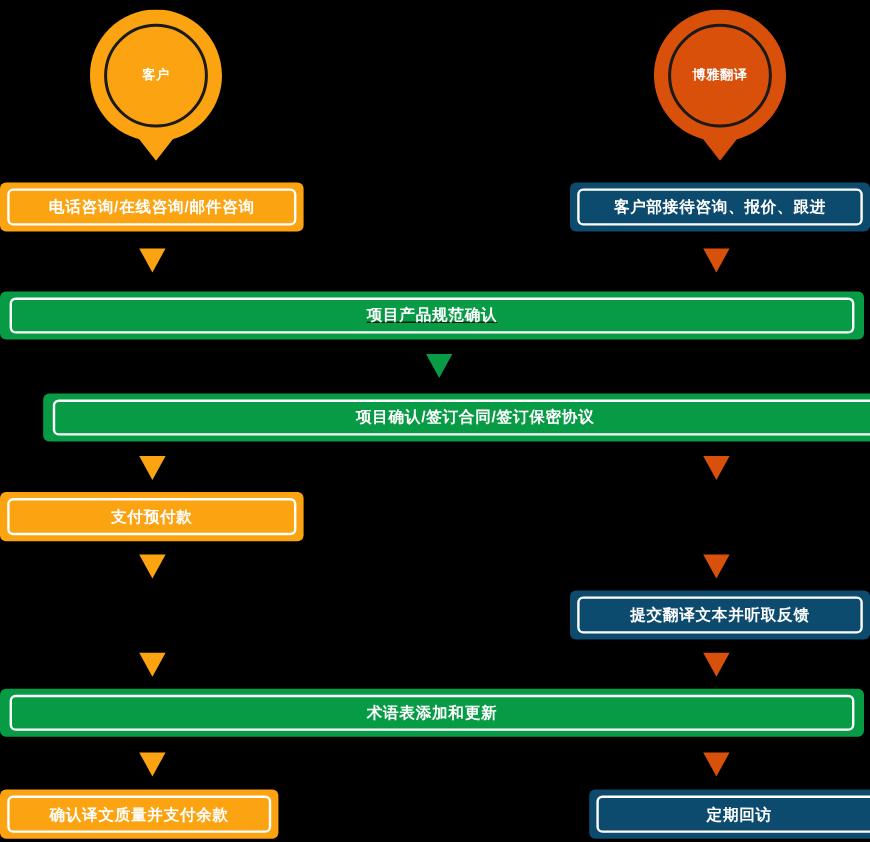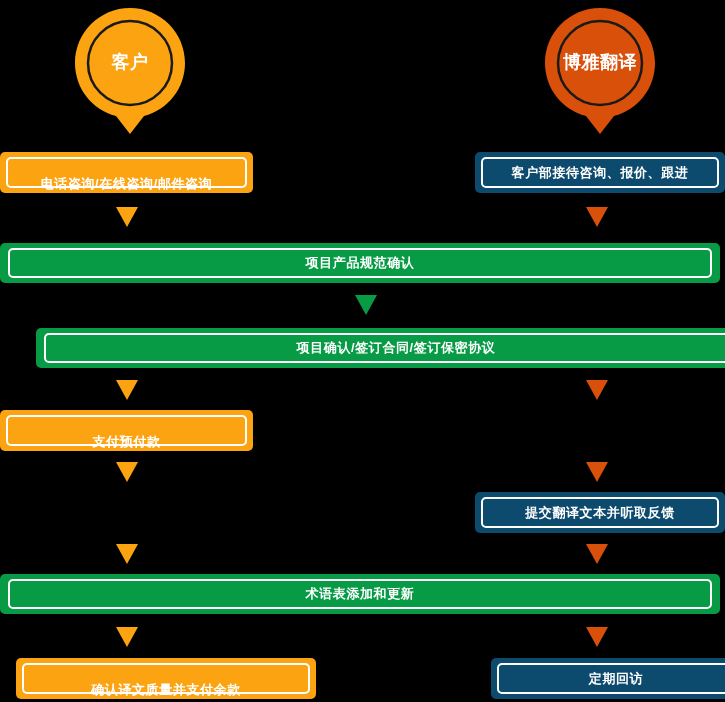--- a/index.html
+++ b/index.html
@@ -36,21 +36,21 @@
   .pin-label {
     position: absolute;
     left: 0;
     top: 0;
     width: 110px;
     height: 108px;
     display: flex;
     align-items: center;
     justify-content: center;
     color: #ffffff;
-    font-size: 18px;
+    font-size: 11px;
     font-weight: bold;
     letter-spacing: 0.5px;
     pointer-events: none;
   }
 
   
   .node {
     position: absolute;
     box-sizing: border-box;
     border-radius: 5px;
@@ -71,21 +71,21 @@
   }
   .node .txt {
     position: relative;
     z-index: 2;
     color: #ffffff;
     font-size: 13px;
     font-weight: bold;
     letter-spacing: 0.6px;
     white-space: nowrap;
   }
-  .amber { background: #FCA311; align-items: flex-end; }
+  .amber { background: #FCA311; }
   .burnt { background: #0c4a6e; }
   .green { background: #089B46; }
 
   .green.bar .inner {
     left: 8px;
     right: 8px;
     top: 5px;
     bottom: 5px;
   }
 
@@ -128,21 +128,21 @@
   </div>
 
   <div class="node burnt" style="left:475px; top:152px; width:250px; height:41px;">
     <span class="inner"></span>
     <span class="txt">客户部接待咨询、报价、跟进</span>
   </div>
 
   <div class="arrow amber-a" style="left:116px; top:207px;"></div>
   <div class="arrow burnt-a" style="left:586px; top:207px;"></div>
 
-  <div class="node green bar" style="left:0px; top:243px; width:720px; height:40px;">
+  <div class="node green bar" style="left:0px; top:243px; width:720px; height:40px;text-decoration:underline;">
     <span class="inner"></span>
     <span class="txt">项目产品规范确认</span>
   </div>
 
   <div class="arrow green-a" style="left:355px; top:295px;"></div>
 
   <div class="node green bar" style="left:0px; top:328px; width:720px; height:40px;margin-left:36px;">
     <span class="inner"></span>
     <span class="txt">项目确认/签订合同/签订保密协议</span>
   </div>
@@ -169,21 +169,21 @@
   <div class="arrow burnt-a" style="left:586px; top:544px;"></div>
 
   <div class="node green bar" style="left:0px; top:574px; width:720px; height:40px;">
     <span class="inner"></span>
     <span class="txt">术语表添加和更新</span>
   </div>
 
   <div class="arrow amber-a" style="left:116px; top:627px;"></div>
   <div class="arrow burnt-a" style="left:586px; top:627px;"></div>
 
-  <div class="node amber" style="left:16px; top:658px; width:300px; height:41px;">
+  <div class="node amber" style="left:0px; top:658px; width:232px; height:41px;">
     <span class="inner"></span>
     <span class="txt">确认译文质量并支付余款</span>
   </div>
 
   <div class="node burnt" style="left:475px; top:658px; width:250px; height:41px;margin-left:16px;">
     <span class="inner"></span>
     <span class="txt">定期回访</span>
   </div>
 
 </div>

